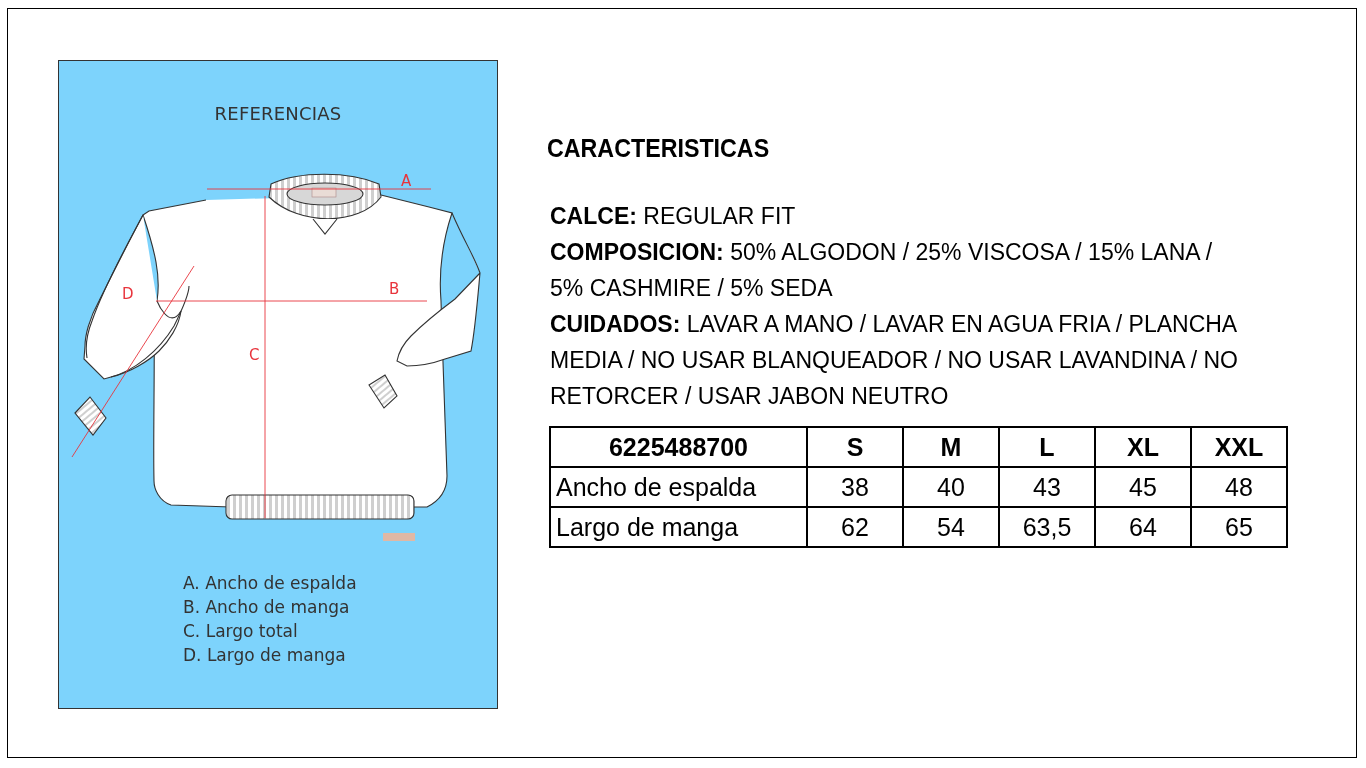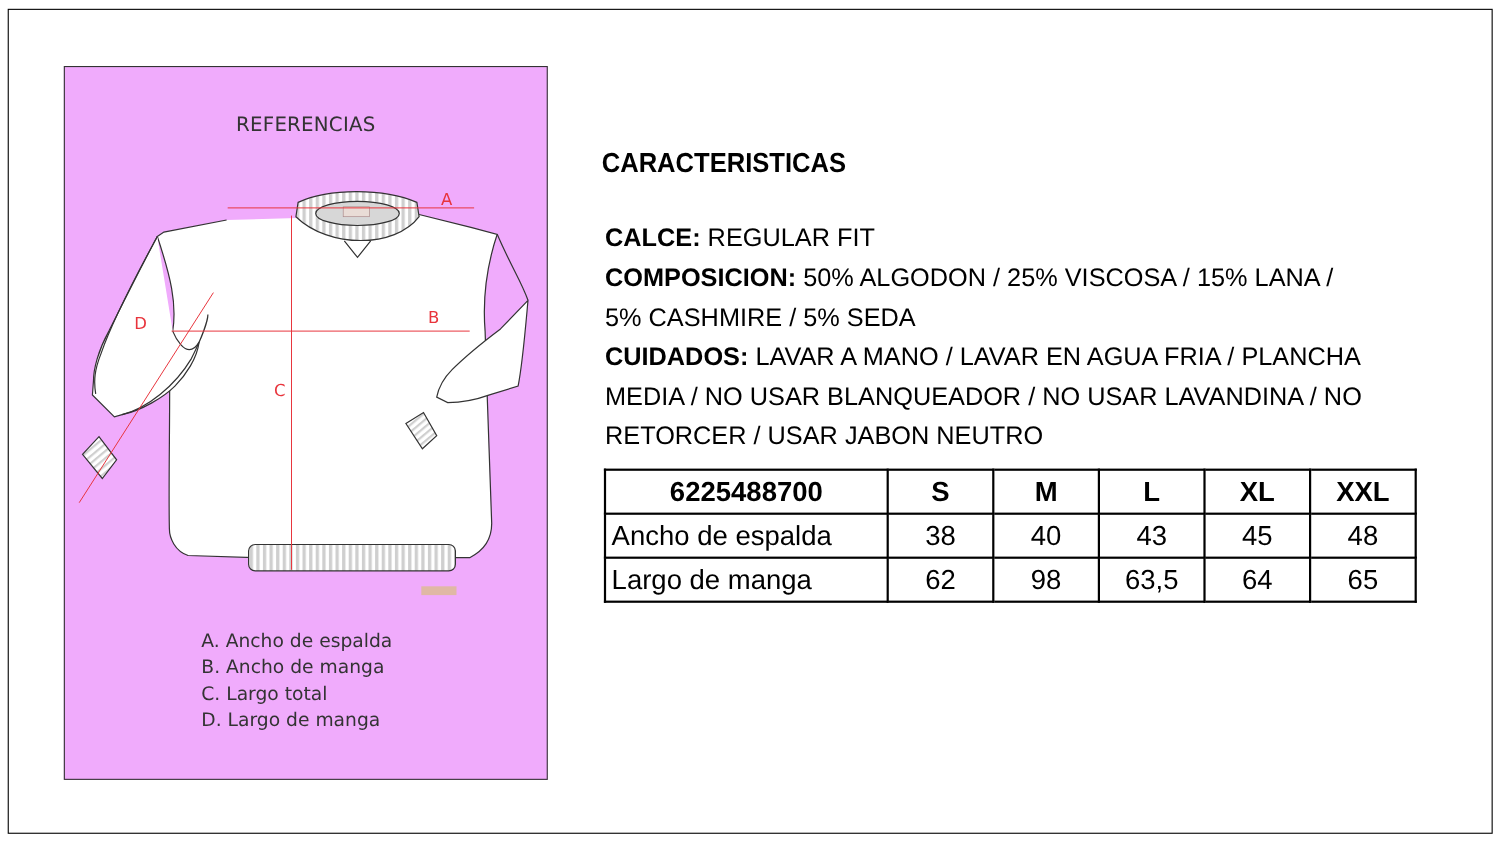--- a/index.html
+++ b/index.html
@@ -1,18 +1,18 @@
 <!DOCTYPE html>
 <html><head>
 <meta charset="utf-8">
 <style>
   html, body { margin:0; padding:0; background:#ffffff; }
   body { width:1366px; height:768px; position:relative; overflow:hidden; font-family:"Liberation Sans", sans-serif; color:#000; }
   .frame { position:absolute; left:7px; top:8px; width:1350px; height:750px; border:1.5px solid #000; box-sizing:border-box; }
-  .ref-panel { position:absolute; left:58px; top:60px; width:440px; height:649px; background:#f0abfc; border:1.5px solid #333; box-sizing:border-box; }
+  .ref-panel { position:absolute; left:58px; top:60px; width:440px; height:649px; background:#7dd3fc; border:1.5px solid #333; box-sizing:border-box; }
   .ref-title { position:absolute; left:0; width:100%; top:42px; text-align:center; font-family:"DejaVu Sans", sans-serif; font-size:18px; color:#333; letter-spacing:0.2px; }
   .ref-legend { position:absolute; left:124px; top:510px; font-family:"DejaVu Sans", sans-serif; font-size:17px; line-height:24px; color:#333; }
   .ref-legend div { white-space:nowrap; }
   svg.sweater { position:absolute; left:0; top:0; }
   .chars-title { position:absolute; left:547px; top:134px; font-weight:bold; font-size:25px; letter-spacing:0px; transform:scaleX(0.93); transform-origin:left; }
   .chars { position:absolute; left:550px; top:198px; width:740px; font-size:23px; line-height:36px; transform-origin:left top; }
   .chars p { margin:0; }
   .chars b { font-weight:bold;margin-top:27px; }
   table.sizes { position:absolute; left:549px; top:426px; border-collapse:collapse; font-size:25px; }
   table.sizes td, table.sizes th { border:2px solid #000; height:40px; padding:0; text-align:center; box-sizing:border-box; }
@@ -108,19 +108,19 @@
     <td class="label">Ancho de espalda</td>
     <td>38</td>
     <td>40</td>
     <td>43</td>
     <td>45</td>
     <td>48</td>
   </tr>
   <tr>
     <td class="label">Largo de manga</td>
     <td>62</td>
-    <td>98</td>
+    <td>54</td>
     <td>63,5</td>
     <td>64</td>
     <td>65</td>
   </tr>
 </tbody>
   </table>
 
 </body></html>

